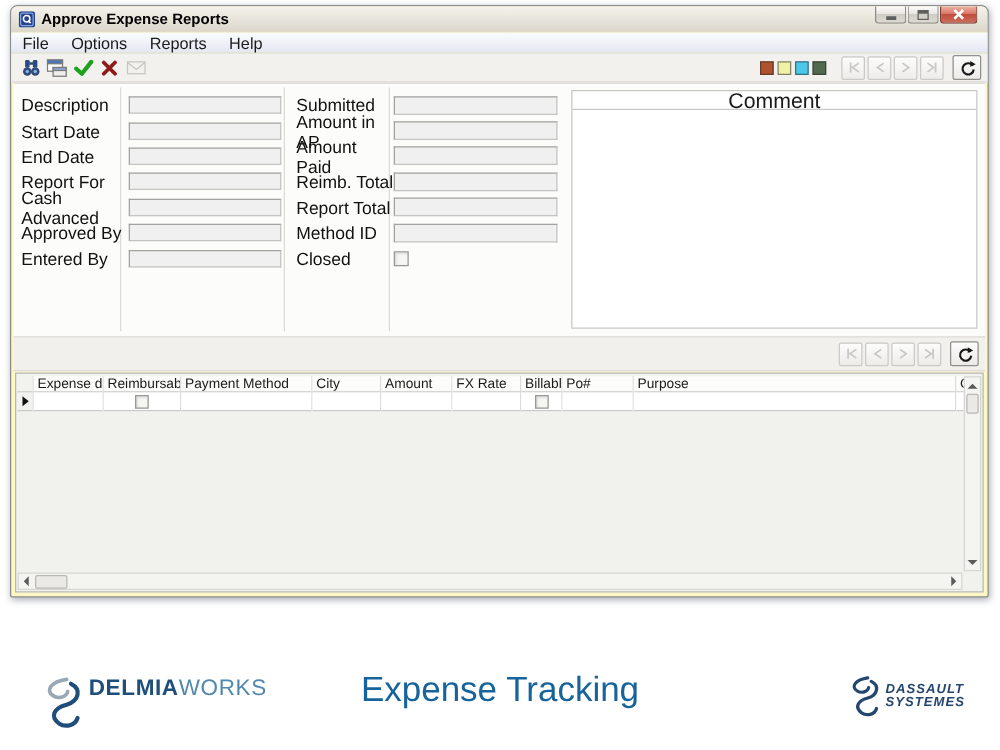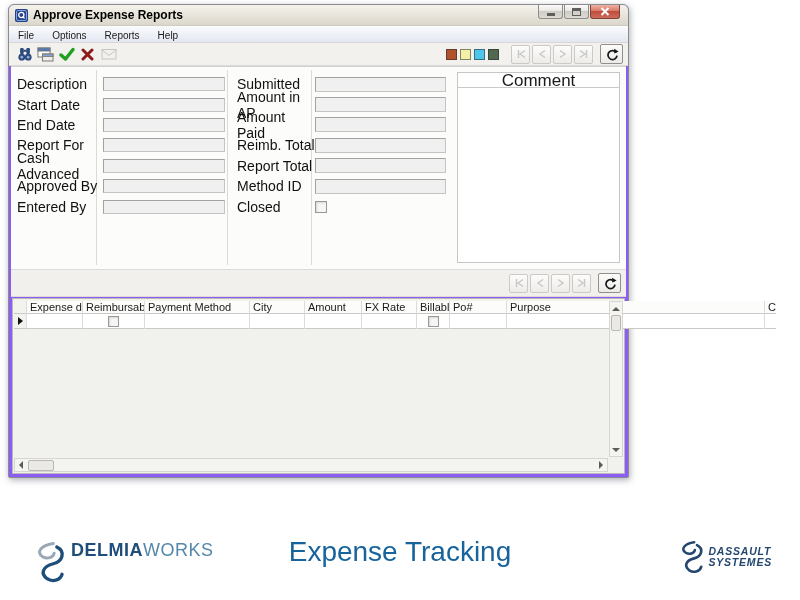--- a/index.html
+++ b/index.html
@@ -1,41 +1,41 @@
 <!DOCTYPE html>
 <html><head>
 <meta charset="utf-8">
 <style>
   * { margin:0; padding:0; box-sizing:border-box; }
   html,body { width:800px; height:600px; background:#ffffff; overflow:hidden;
               font-family:"Liberation Sans", sans-serif; font-size:11px; color:#1a1a1a; }
   .page { position:relative; width:800px; height:600px; }
 
   
-  .window { position:absolute; left:8px; top:4px; width:621px; height:474px;
-            background:#8b5cf6; border:1px solid #8A8B8D; border-radius:6px 6px 2px 2px;
+  .window { position:absolute; left:8px; top:4px; width:783px; height:474px;
+            background:#fef9c3; border:1px solid #8A8B8D; border-radius:6px 6px 2px 2px;
             box-shadow:1px 2px 6px rgba(90,95,110,.5); }
   .titlebar { position:relative; height:21px; border-radius:5px 5px 0 0; padding-left:6px;
               background:linear-gradient(#F5F3EC,#E9E6DD 45%,#DBD7CB);
               display:flex; align-items:center; border-bottom:1px solid #CFCBC0; }
   .app-icon { width:13px; height:13px; margin-right:5px; flex:0 0 auto; }
   .win-title { font-size:12px; font-weight:bold; color:#000; }
   .winbtns { position:absolute; right:8px; top:0; display:flex; }
   .winbtn { height:14px; border:1px solid #8E8C88; border-top:none;
             border-radius:0 0 3px 3px; margin-left:1px;
             display:flex; align-items:center; justify-content:center;
             background:linear-gradient(#FCFCFB,#E9E7E3 45%,#CFCCC6 50%,#DEDBD5); }
   .winbtn.min, .winbtn.max { width:25px; }
   .winbtn.close { width:30px; border-color:#7E4038;
             background:linear-gradient(#EFB2A5,#D87A69 45%,#BE4D3C 50%,#CE6C5A); }
   .glyph-min { width:8px; height:3px; background:#5E5E5C; margin-top:6px; }
   .glyph-max { width:9px; height:8px; border:1px solid #5E5E5C; border-top:3px solid #5E5E5C; background:transparent; }
 
   .menubar { height:17px; background:linear-gradient(#FBFCFE,#E3E7F1);
-             border-bottom:1px solid #D9D8D6; display:flex; align-items:flex-end; font-size:10px; }
+             border-bottom:1px solid #D9D8D6; display:flex; align-items:center; font-size:13px; }
   .menu-item { padding:1px 9px; cursor:default; }
 
   .toolbar { height:23px; background:#F2F1EE; border-bottom:1px solid #DDDBD7;
              display:flex; align-items:center; padding:0 5px; }
   .tbtn { width:21px; height:19px; display:flex; align-items:center; justify-content:center; border-radius:2px; }
   .tbtn.disabled { opacity:.6; }
   .palette { display:flex; margin-left:auto; align-items:center; }
   .swatch { width:11px; height:11px; border:1px solid rgba(40,40,40,.55); margin-left:3px; }
   .navgroup { display:flex; align-items:center; margin-left:10px; }
   .navbtn { width:19px; height:19px; margin-left:2px; border:1px solid #CBCAC6; border-radius:2px;

